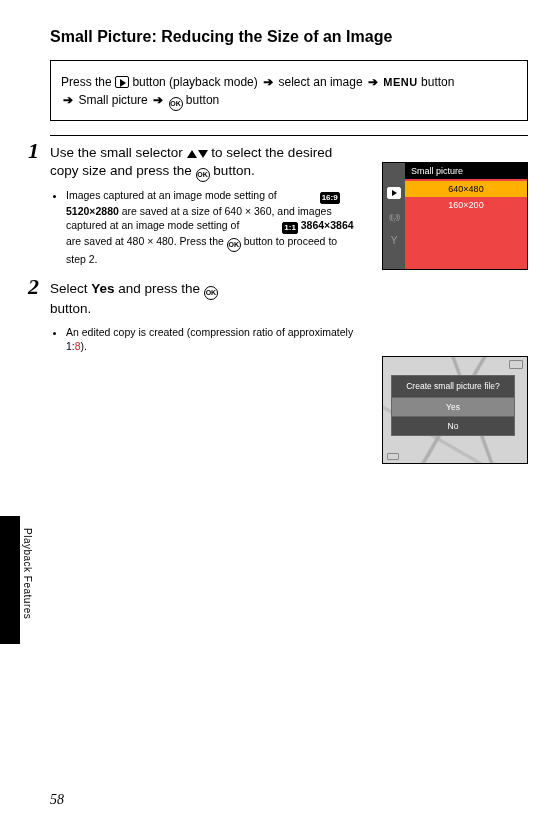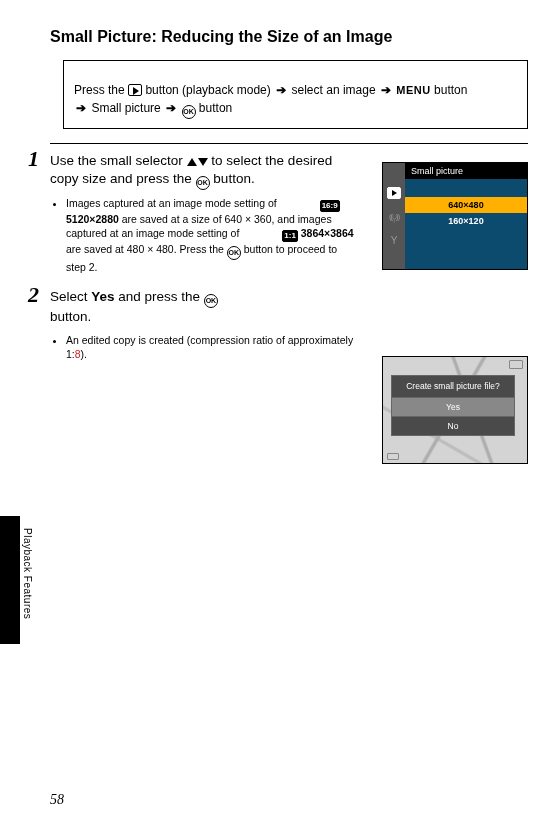--- a/index.html
+++ b/index.html
@@ -18,25 +18,24 @@
     height: 100%;
   }
   h1.title {
     font-size: 16px;
     font-weight: bold;
     margin: 13px 0 12px 0;
     line-height: 1.3;
   }
   .intro-box {
     border: 1px solid #000;
-    padding: 20px 10px 9px 10px;
+    padding: 12px 10px 9px 10px;
     font-size: 12px;
     line-height: 1.5;
     margin-bottom: 14px;
-    margin-left: 13px;
   }
   .arrow { font-weight: bold; padding: 0 2px; }
   .hr-top { border: none; border-top: 1px solid #000; margin: 0 0 8px 0; }
   .step {
     position: relative;
     margin-bottom: 14px;
     min-height: 120px;
   }
   .step::after { content: ""; display: block; clear: both; }
   .step-num {
@@ -147,21 +146,21 @@
   }
   .s1-left .fork { font-size: 10px; color: #999; }
   .s1-left .signal { font-size: 8px; color: #999; letter-spacing: -1px;}
   .s1-right { flex: 1; display: flex; flex-direction: column; }
   .s1-title {
     background: #000;
     color: #fff;
     font-size: 9px;
     padding: 3px 6px;
   }
-  .s1-body { flex: 1; background: #0c4a6e; padding-top: 18px; font-weight: bold; }
+  .s1-body { flex: 1; background: #ef4444; padding-top: 2px; }
   .s1-body .opt {
     color: #fff;
     font-size: 9px;
     text-align: center;
     padding: 3px 0;
   }
   .s1-body .opt.sel { background: #ffb000; color: #000; }
 
   .screen2 {
     position: absolute;
@@ -312,21 +311,21 @@
   <div class="screen1">
     <div class="s1-left">
       <div class="ic play"></div>
       <div class="signal">((ၦ))</div>
       <div class="fork">Y</div>
     </div>
     <div class="s1-right">
       <div class="s1-title">Small picture</div>
       <div class="s1-body">
         <div class="opt sel">640×480</div>
-        <div class="opt">160×120</div>
+        <div class="opt">160×200</div>
       </div>
     </div>
   </div>
 
   <div class="screen2">
     <div class="bg-lines"></div>
     <div class="corner-tr"></div>
     <div class="dialog">
       <div class="d-title">Create small picture file?</div>
       <div class="d-opt sel">Yes</div>

